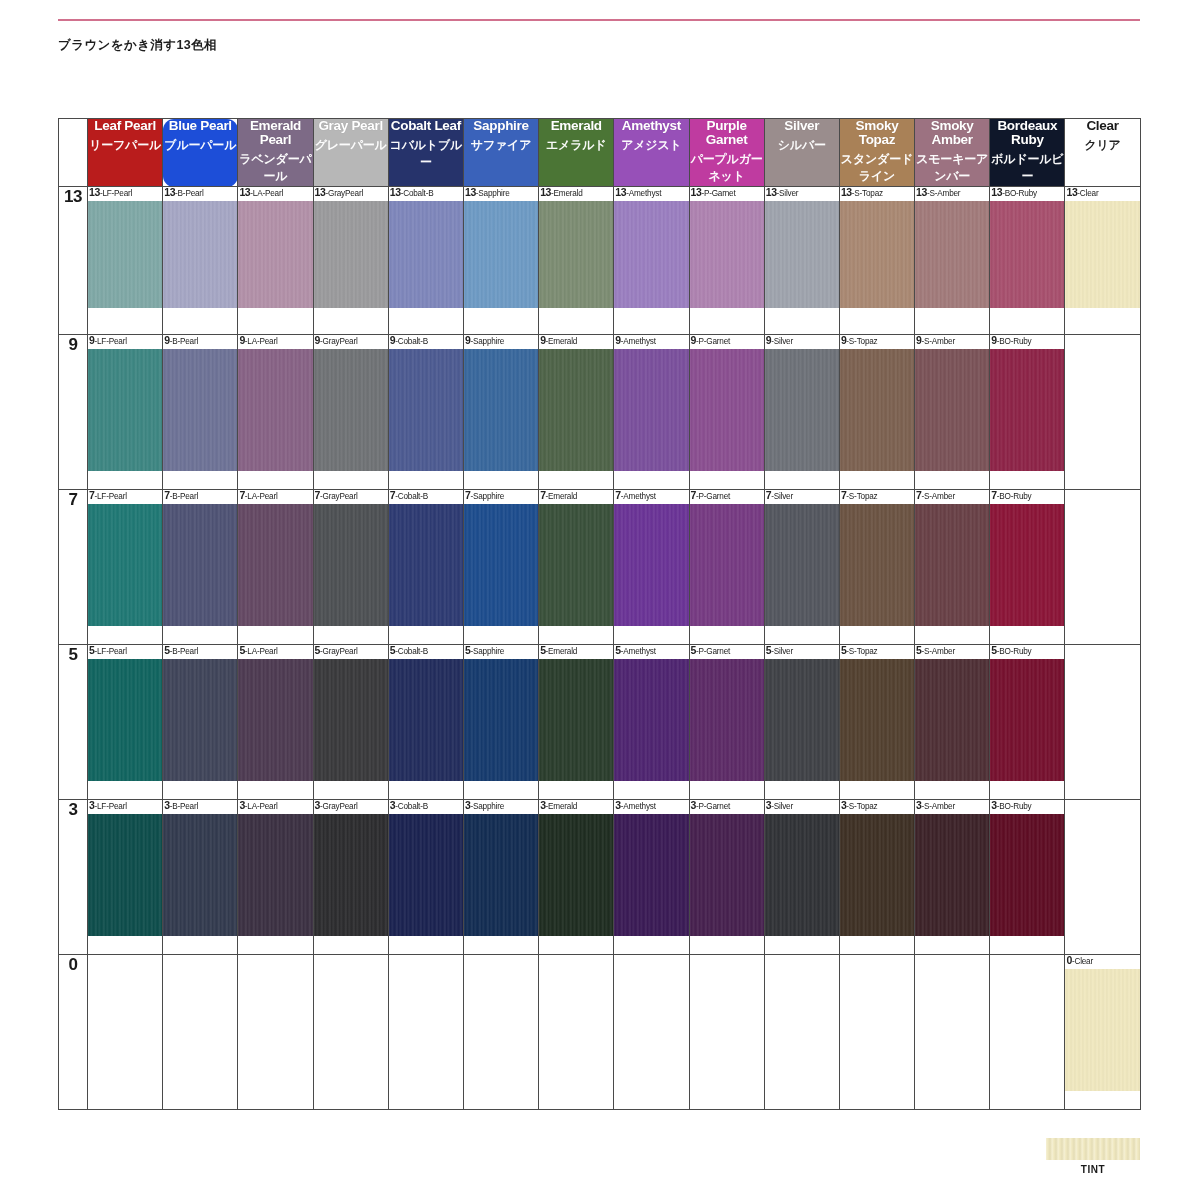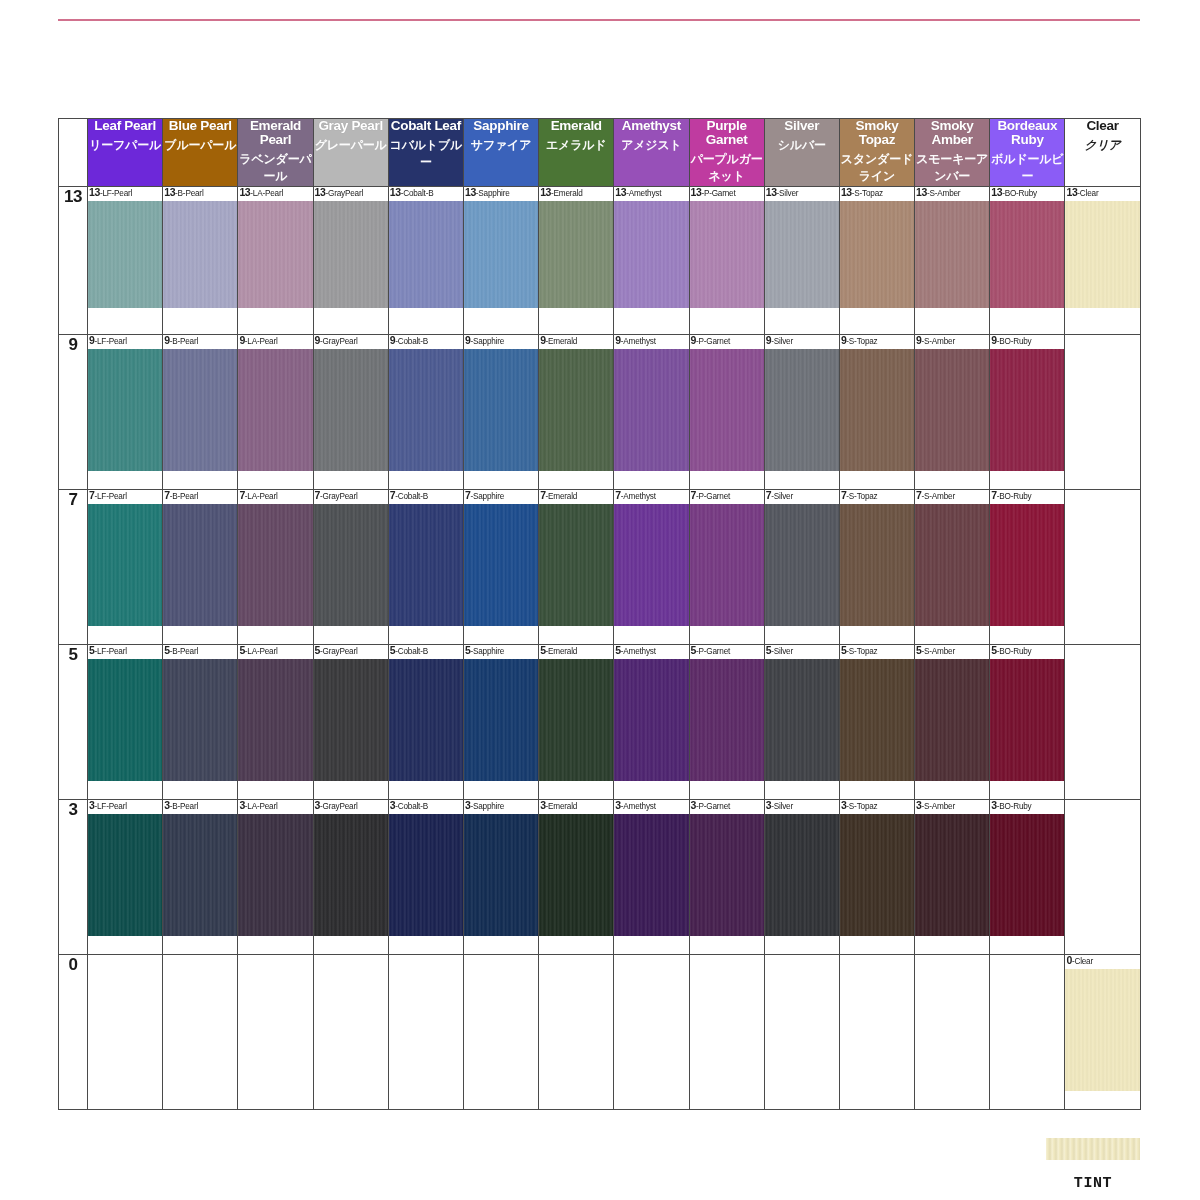--- a/index.html
+++ b/index.html
@@ -84,21 +84,21 @@
   }
   .hdr .jp {
     display: block;
     color: #ffffff;
     font-size: 12px;
     margin-top: 4px;
     letter-spacing: -0.2px;
     opacity: 0.97;
   }
   .hdr.clear-hdr .en { color: #1a1a1a; text-shadow: none; }
-  .hdr.clear-hdr .jp { color: #1a1a1a; font-style: italic; }
+  .hdr.clear-hdr .jp { color: #1a1a1a; }
   .hdr.corner { background: #fff; border-top-color:#4a4a4a; }
 
   
   .lvl {
     text-align: center;
     vertical-align: middle;
     font-weight: 700;
     font-size: 17px;
     color: #1a1a1a;
     letter-spacing: -0.5px;
@@ -166,35 +166,35 @@
   .tint-swatch {
     width: 94px; height: 22px;
     background-image:
       repeating-linear-gradient(90deg,
         rgba(255,255,255,0.35) 0px,
         rgba(255,255,255,0.00) 2px,
         rgba(0,0,0,0.05) 4px,
         rgba(255,255,255,0.25) 6px);
   }
   .tint-label {
-    margin-top: 15px;
-    font-size: 15px;
+    margin-top: 4px;
+    font-size: 10px;
     font-weight: 700;
     color: #1a1a1a;
     letter-spacing: 0.6px;
-    font-family: Liberation Mono, monospace;
   }
 </style>
 </head>
 <body>
 
 <div id="page">
 
   <div class="head-wrap">
     <div class="rule"></div>
+    <div class="subtitle-jp">ブラウンをかき消す13色相</div>
   </div>
 
   <table class="chart">
     <colgroup id="chart-colgroup">
         <col class="lvlcol">
         <col class="datacol">
         <col class="datacol">
         <col class="datacol">
         <col class="datacol">
         <col class="datacol">
@@ -204,25 +204,25 @@
         <col class="datacol">
         <col class="datacol">
         <col class="datacol">
         <col class="datacol">
         <col class="datacol">
         <col class="datacol">
       </colgroup>
     <thead>
       <tr id="chart-header-row">
           <th class="hdr corner"></th>
-          <th class="hdr" style="background: #6d28d9; margin-left: 28px;">
+          <th class="hdr" style="background: #b91c1c; margin-left: 28px;">
             <span class="en">Leaf Pearl</span>
             <span class="jp">リーフパール</span>
           </th>
-          <th class="hdr" style="background: #a16207;">
+          <th class="hdr" style="background: #1d4ed8; border-radius: 11px;">
             <span class="en">Blue Pearl</span>
             <span class="jp">ブルーパール</span>
           </th>
           <th class="hdr" style="background: rgb(125, 106, 134);">
             <span class="en">Emerald Pearl</span>
             <span class="jp">ラベンダーパール</span>
           </th>
           <th class="hdr" style="background: rgb(183, 183, 183);">
             <span class="en">Gray Pearl</span>
             <span class="jp">グレーパール</span>
@@ -252,21 +252,21 @@
             <span class="jp">シルバー</span>
           </th>
           <th class="hdr" style="background: rgb(169, 129, 87);">
             <span class="en">Smoky Topaz</span>
             <span class="jp">スタンダードライン</span>
           </th>
           <th class="hdr" style="background: rgb(156, 114, 129);">
             <span class="en">Smoky Amber</span>
             <span class="jp">スモーキーアンバー</span>
           </th>
-          <th class="hdr" style="background: #8b5cf6; text-align: center;">
+          <th class="hdr" style="background: #0f172a; text-align: center;">
             <span class="en">Bordeaux Ruby</span>
             <span class="jp">ボルドールビー</span>
           </th>
           <th class="hdr clear-hdr" style="background: rgb(255, 255, 255);">
             <span class="en">Clear</span>
             <span class="jp">クリア</span>
           </th>
         </tr>
     </thead>
     <tbody id="chart-body">

